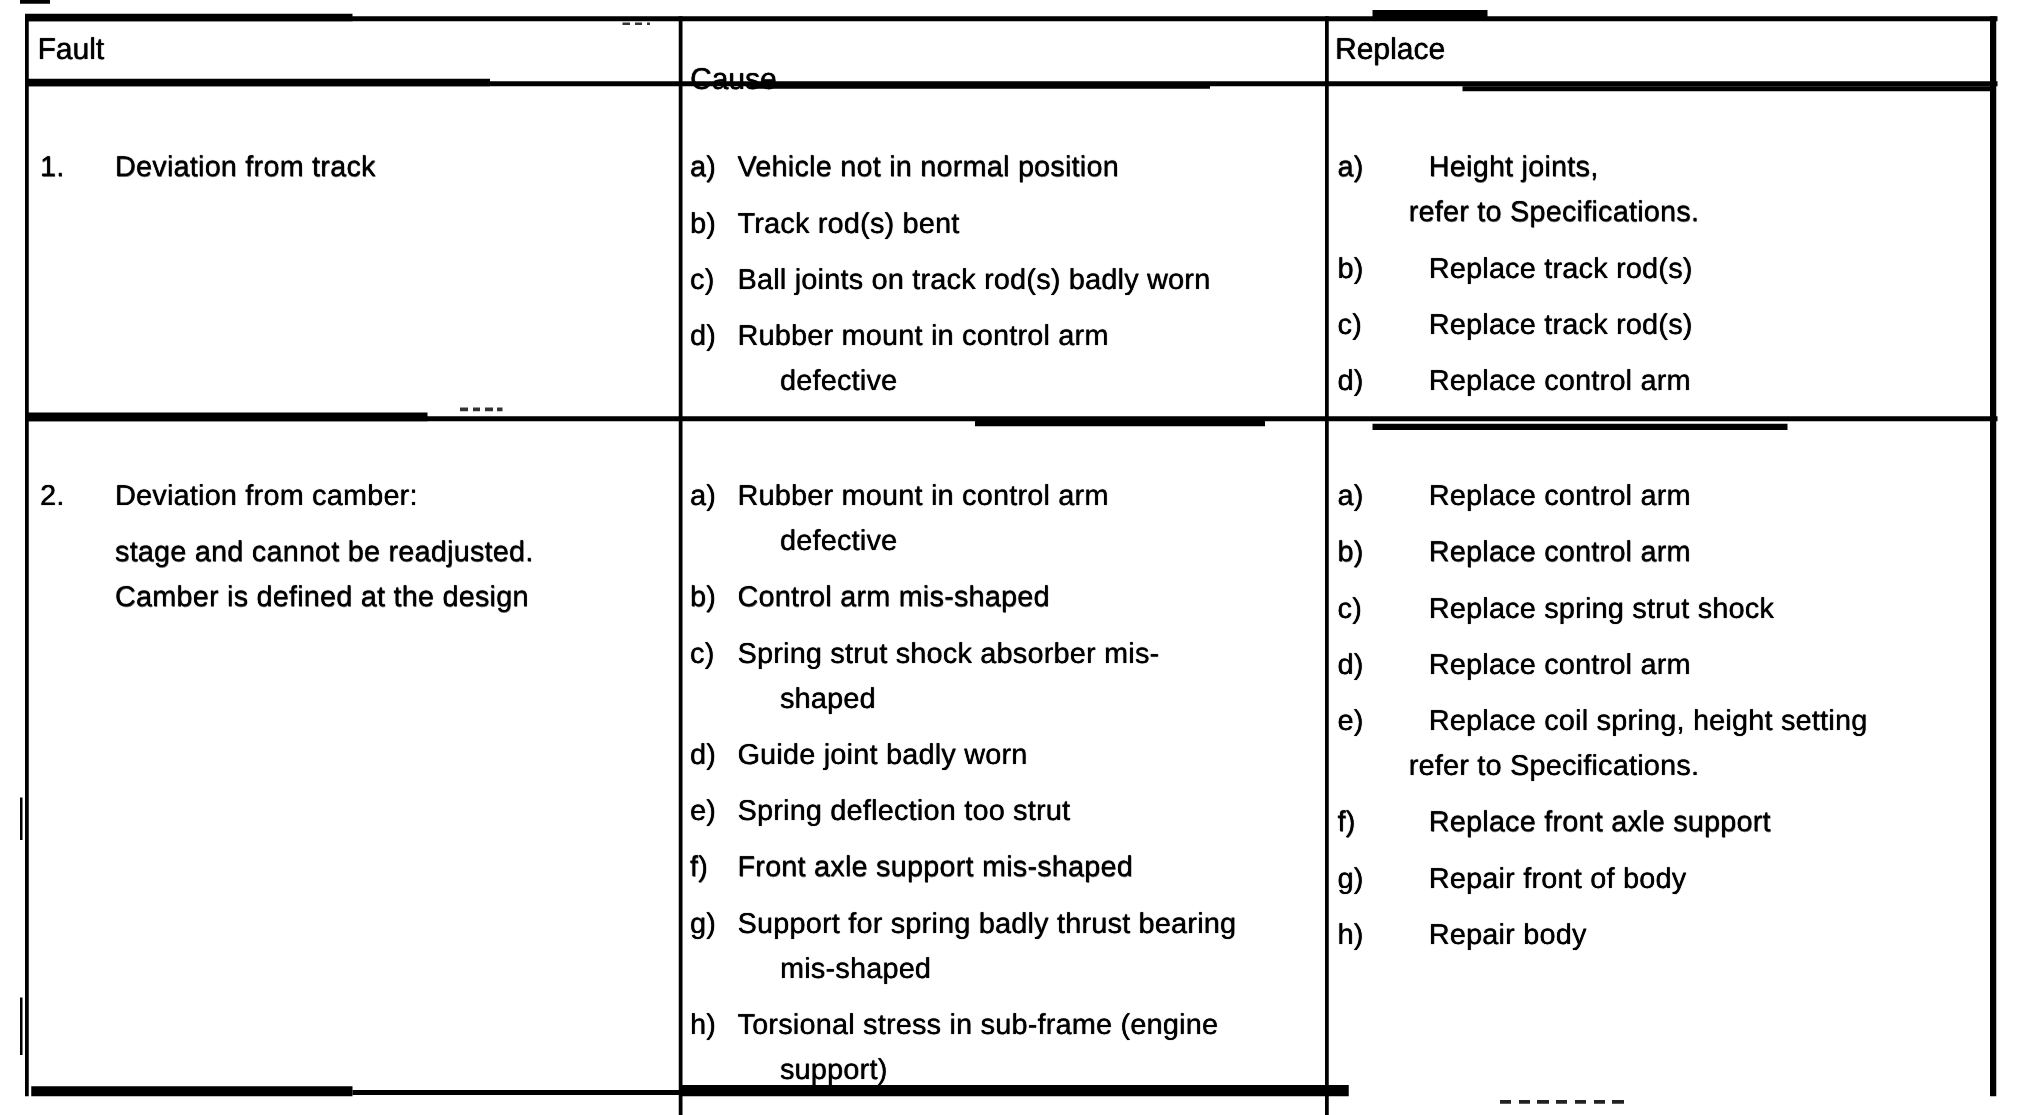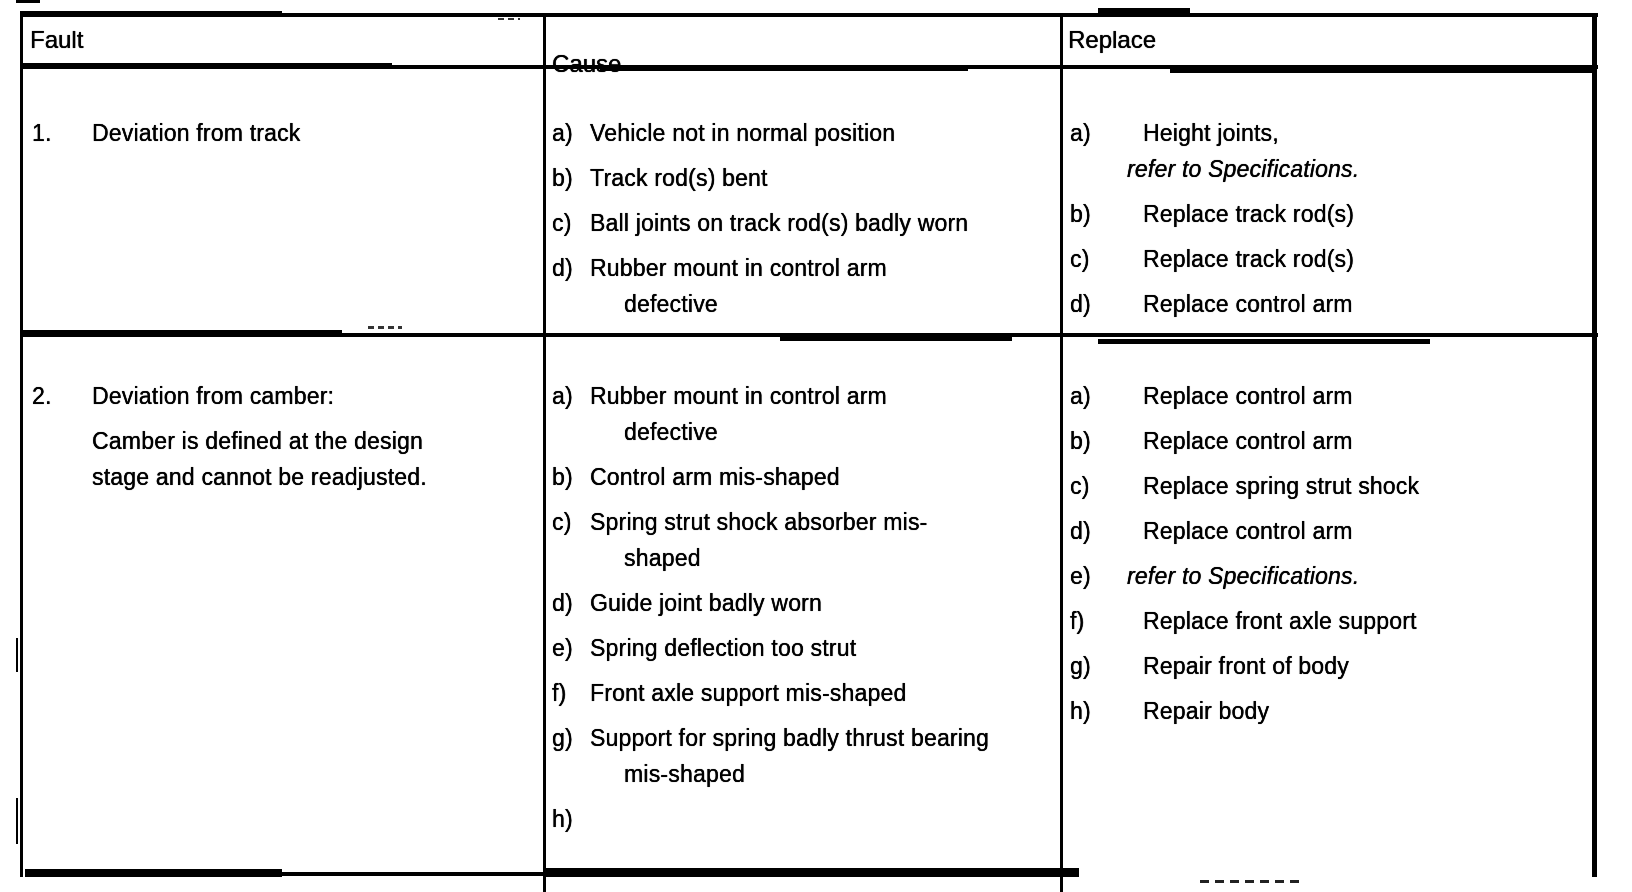--- a/index.html
+++ b/index.html
@@ -34,21 +34,21 @@
 
   .item,.fault-para{position:relative;}
   .item + .item, .fault-para + .fault-para{margin-top:9px;}
 
   .cause-cell .item{padding-left:44px;}
   .cause-cell .label{position:absolute;left:6px;top:0;}
   .cause-cell .cont{margin-left:34px;}
 
   .remedy-cell .item{padding-left:80px;}
   .remedy-cell .label{position:absolute;left:7px;top:0;}
-  .remedy-cell .cont{margin-left:-16px;font-style:italic;}
+  .remedy-cell .cont{margin-left:-16px;}
 
   .fault-cell .fault-para{padding-left:69px;}
   .fault-cell .fault-num{position:absolute;left:9px;top:0;}
 </style>
 </head>
 <body>
 
 <div id="page">
 
   <div class="ln" style="left:20px;top:13px;width:1578px;height:4px;"></div>
@@ -128,22 +128,22 @@
           <span class="label">d)</span>
           <div class="line">Replace control arm</div>
         </div>
       </div>
       <div class="cell fault-cell" style="left: 23px; top: 340px; width: 517px; padding-top: 38px;">
         <div class="fault-para txt">
           <span class="fault-num">2.</span>
           <div class="line">Deviation from camber:</div>
         </div>
         <div class="fault-para txt">
+          <div class="line">stage and cannot be readjusted.</div>
           <div class="line">Camber is defined at the design</div>
-          <div class="line">stage and cannot be readjusted.</div>
         </div>
       </div>
       <div class="cell cause-cell" style="left: 546px; top: 340px; width: 511px; padding-top: 38px;">
         <div class="item txt">
           <span class="label">a)</span>
           <div class="line">Rubber mount in control arm</div>
           <div class="line cont">defective</div>
         </div>
         <div class="item txt">
           <span class="label">b)</span>
@@ -166,20 +166,22 @@
           <span class="label">f)</span>
           <div class="line">Front axle support mis-shaped</div>
         </div>
         <div class="item txt">
           <span class="label">g)</span>
           <div class="line">Support for spring badly thrust bearing</div>
           <div class="line cont">mis-shaped</div>
         </div>
         <div class="item txt">
           <span class="label">h)</span>
+          <div class="line">Torsional stress in sub-frame (engine</div>
+          <div class="line cont">support)</div>
         </div>
       </div>
       <div class="cell remedy-cell" style="left: 1063px; top: 340px; width: 528px; padding-top: 38px;">
         <div class="item txt">
           <span class="label">a)</span>
           <div class="line">Replace control arm</div>
         </div>
         <div class="item txt">
           <span class="label">b)</span>
           <div class="line">Replace control arm</div>
@@ -187,20 +189,21 @@
         <div class="item txt">
           <span class="label">c)</span>
           <div class="line">Replace spring strut shock</div>
         </div>
         <div class="item txt">
           <span class="label">d)</span>
           <div class="line">Replace control arm</div>
         </div>
         <div class="item txt">
           <span class="label">e)</span>
+          <div class="line">Replace coil spring, height setting</div>
           <div class="line cont">refer to Specifications.</div>
         </div>
         <div class="item txt">
           <span class="label">f)</span>
           <div class="line">Replace front axle support</div>
         </div>
         <div class="item txt">
           <span class="label">g)</span>
           <div class="line">Repair front of body</div>
         </div>

